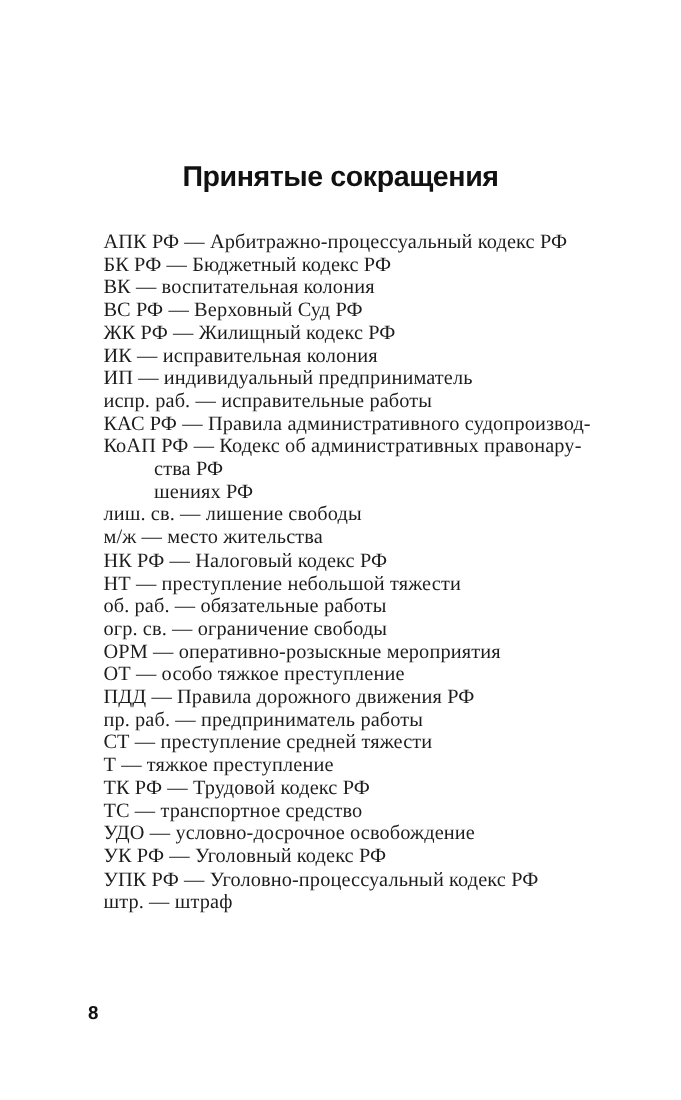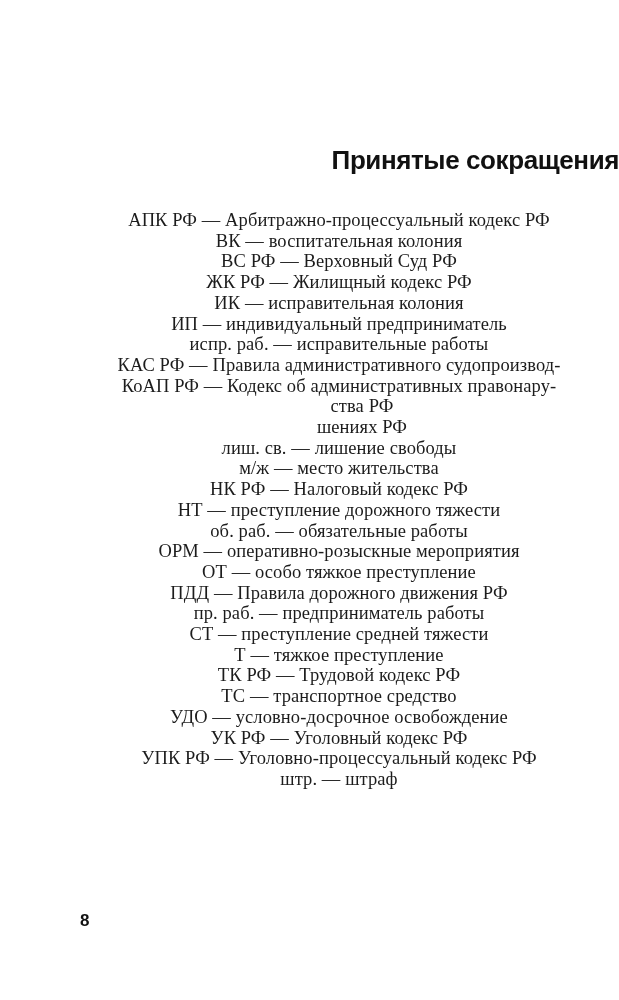--- a/index.html
+++ b/index.html
@@ -13,41 +13,40 @@
     height: 1000px;
     background: #ffffff;
     overflow: hidden;
     font-family: "Liberation Serif", serif;
   }
   .title {
     position: absolute;
     top: 143px;
     left: 0;
     width: 100%;
-    text-align: right;
+    text-align: center;
     font-family: "Liberation Sans", sans-serif;
     font-weight: 700;
     font-size: 26px;
     letter-spacing: -0.4px;
     color: #111111;
     line-height: 34px;
   }
   .abbr-list {
     position: absolute;
     left: 94px;
     top: 210px;
     width: 490px;
     font-size: 18.5px;
     line-height: 20.7px;
     color: #1c1c1c;
     letter-spacing: 0.1px;
   }
   .line {
     white-space: nowrap;
-    text-align: center;
   }
   .line.cont {
     padding-left: 46px;
   }
   .pageno {
     position: absolute;
     left: 80px;
     top: 911px;
     font-family: "Liberation Sans", sans-serif;
     font-weight: 700;
@@ -57,35 +56,37 @@
 </style>
 </head>
 <body>
 
 <div class="page">
 
   <div class="title">Принятые сокращения</div>
 
   <div class="abbr-list">
     <div class="line">АПК РФ — Арбитражно-процессуальный кодекс РФ</div>
+    <div class="line">БК РФ — Бюджетный кодекс РФ</div>
     <div class="line">ВК — воспитательная колония</div>
     <div class="line">ВС РФ — Верховный Суд РФ</div>
     <div class="line">ЖК РФ — Жилищный кодекс РФ</div>
     <div class="line">ИК — исправительная колония</div>
     <div class="line">ИП — индивидуальный предприниматель</div>
     <div class="line">испр. раб. — исправительные работы</div>
     <div class="line">КАС РФ — Правила административного судопроизвод-</div>
     <div class="line">КоАП РФ — Кодекс об административных правонару-</div>
     <div class="line cont">ства РФ</div>
     <div class="line cont">шениях РФ</div>
     <div class="line">лиш. св. — лишение свободы</div>
     <div class="line">м/ж — место жительства</div>
     <div class="line">НК РФ — Налоговый кодекс РФ</div>
-    <div class="line">НТ — преступление дорожного тяжести</div>
+    <div class="line">НТ — преступление небольшой тяжести</div>
     <div class="line">об. раб. — обязательные работы</div>
+    <div class="line">огр. св. — ограничение свободы</div>
     <div class="line">ОРМ — оперативно-розыскные мероприятия</div>
     <div class="line">ОТ — особо тяжкое преступление</div>
     <div class="line">ПДД — Правила дорожного движения РФ</div>
     <div class="line">пр. раб. — предприниматель работы</div>
     <div class="line">СТ — преступление средней тяжести</div>
     <div class="line">Т — тяжкое преступление</div>
     <div class="line">ТК РФ — Трудовой кодекс РФ</div>
     <div class="line">ТС — транспортное средство</div>
     <div class="line">УДО — условно-досрочное освобождение</div>
     <div class="line">УК РФ — Уголовный кодекс РФ</div>

